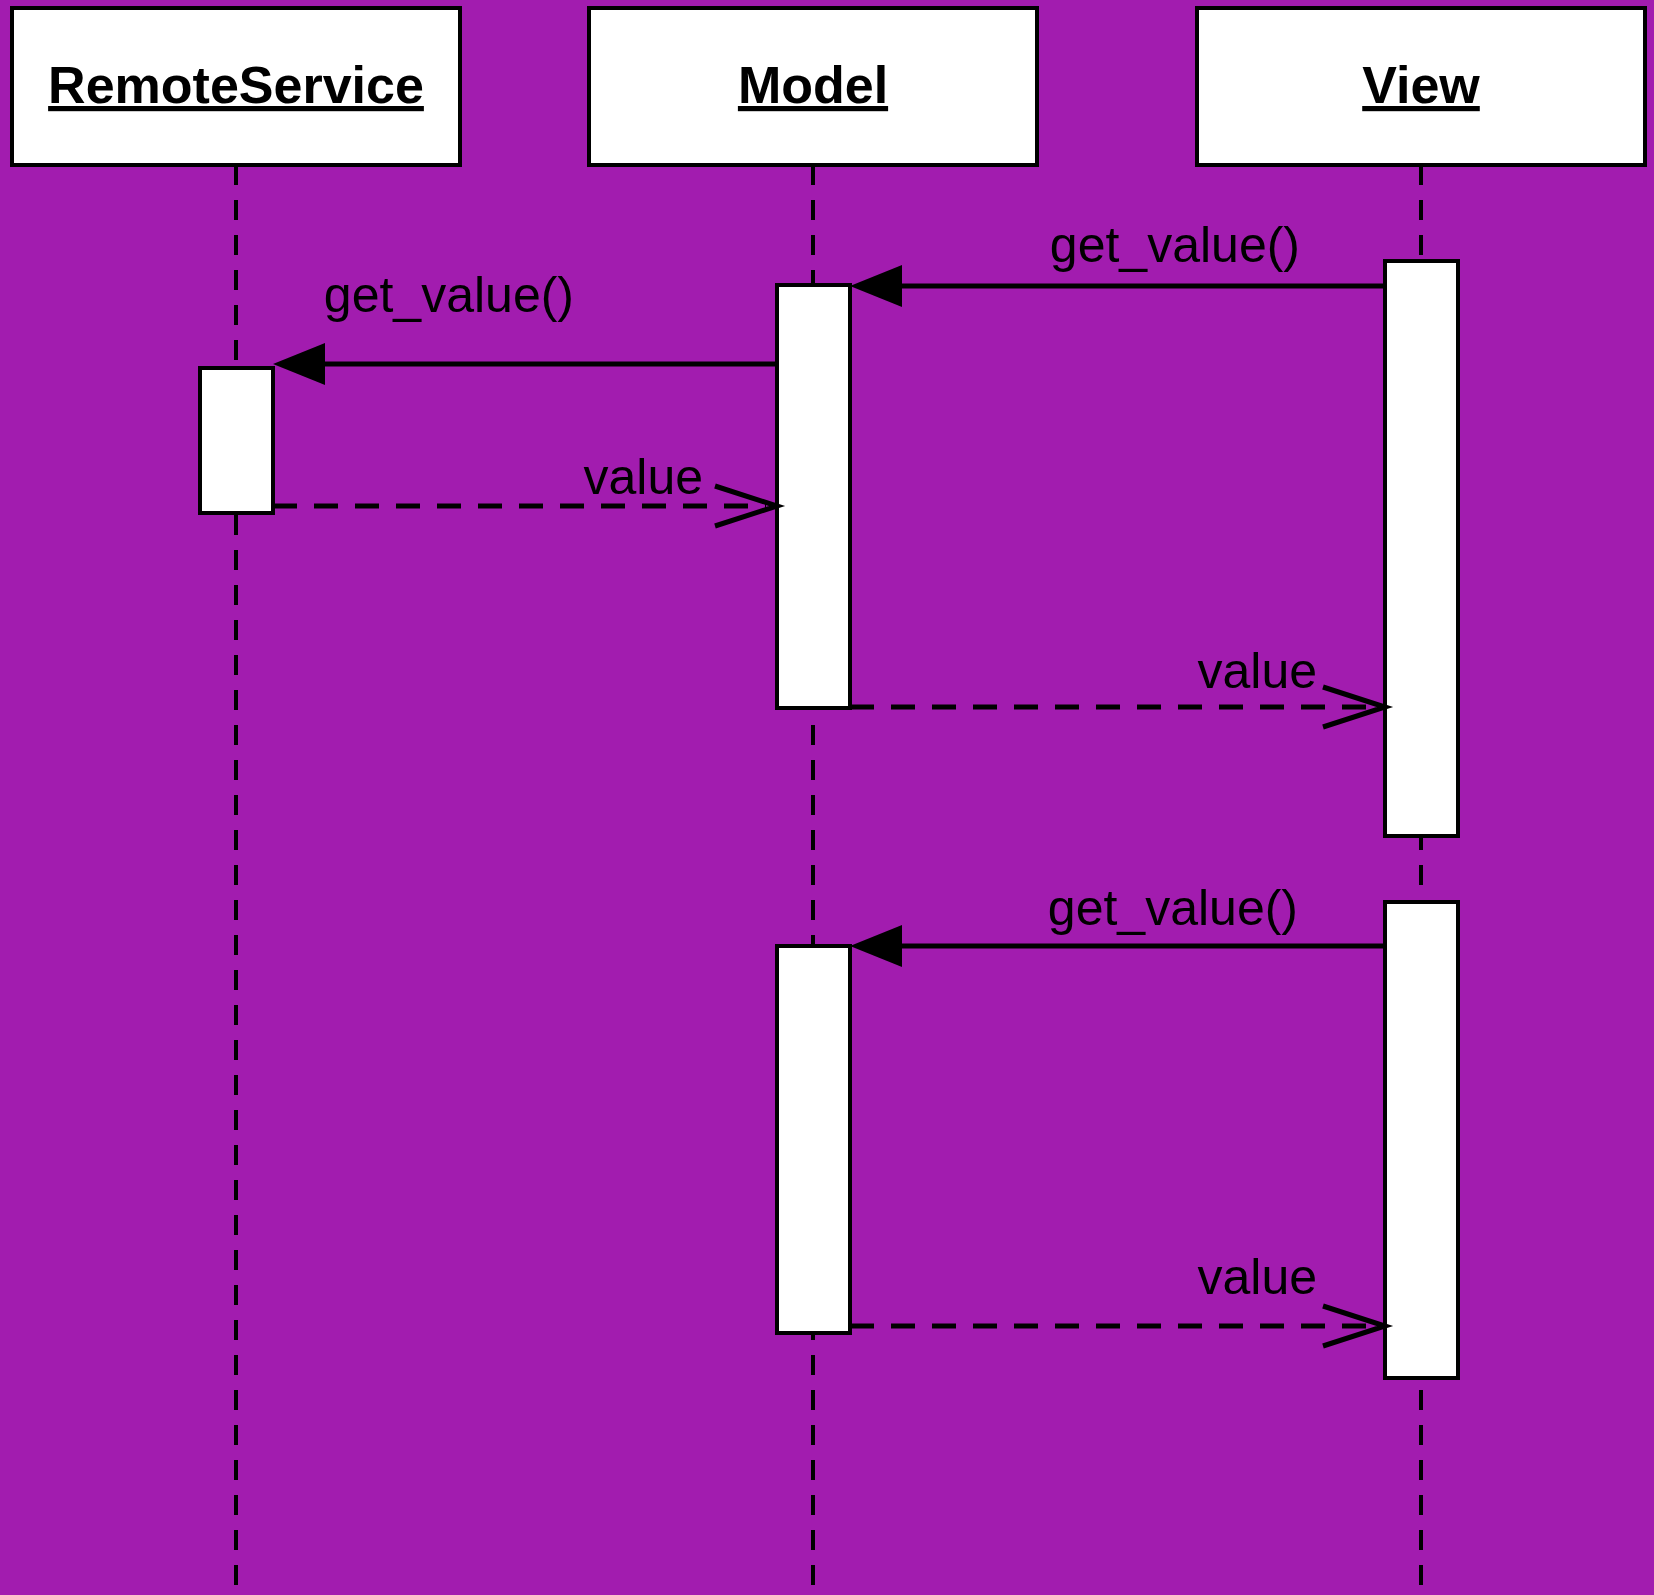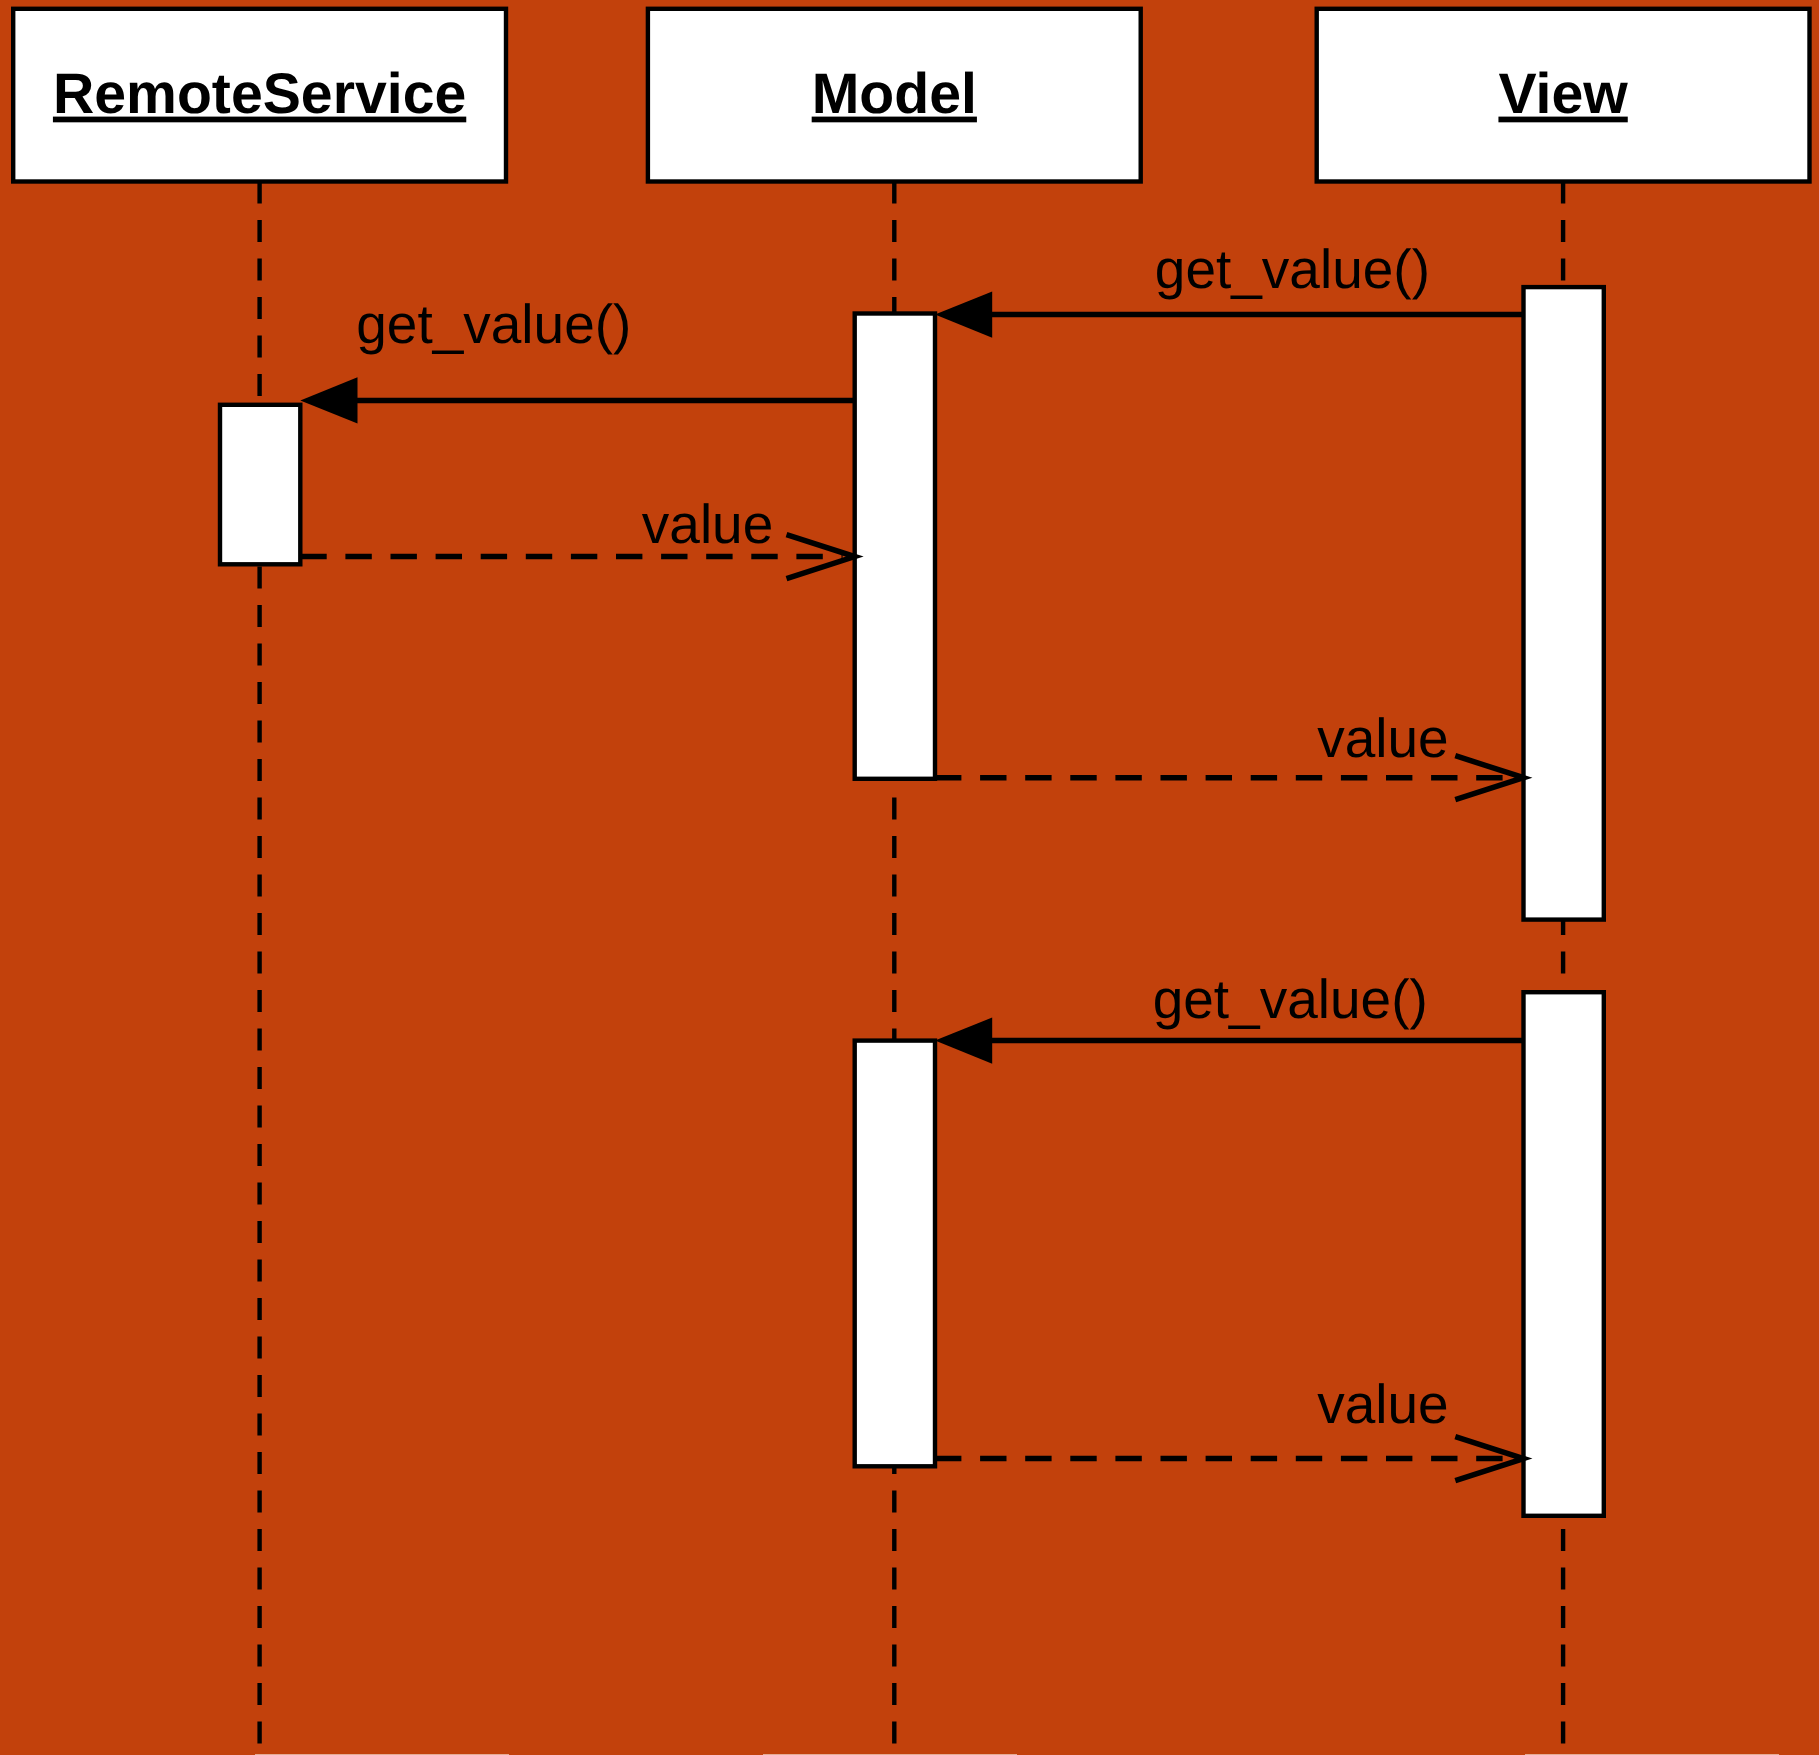--- a/index.html
+++ b/index.html
@@ -4,21 +4,21 @@
 <style>
   html, body {
     margin: 0;
     padding: 0;
     background: #ffffff;
   }
   .stage {
     position: relative;
     width: 1654px;
     height: 1595px;
-    background: #c2410c;
+    background: #a21caf;
     overflow: hidden;
   }
   svg { display: block; }
   .header-label {
     font-family: "Liberation Sans", "DejaVu Sans", sans-serif;
     font-weight: bold;
     font-size: 52px;
     fill: #000000;
     text-decoration: underline;
   }

